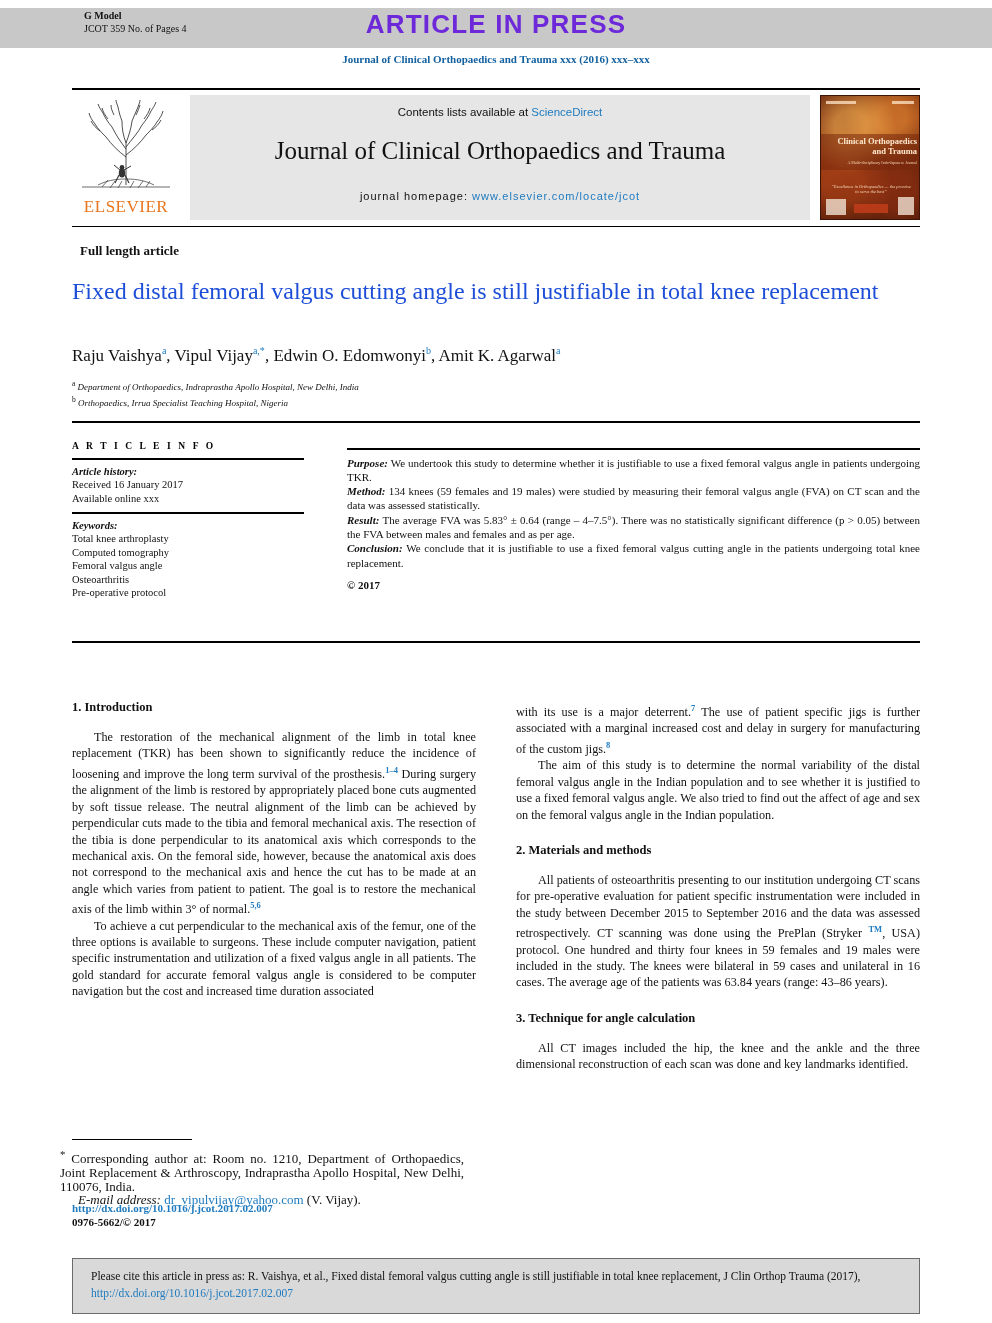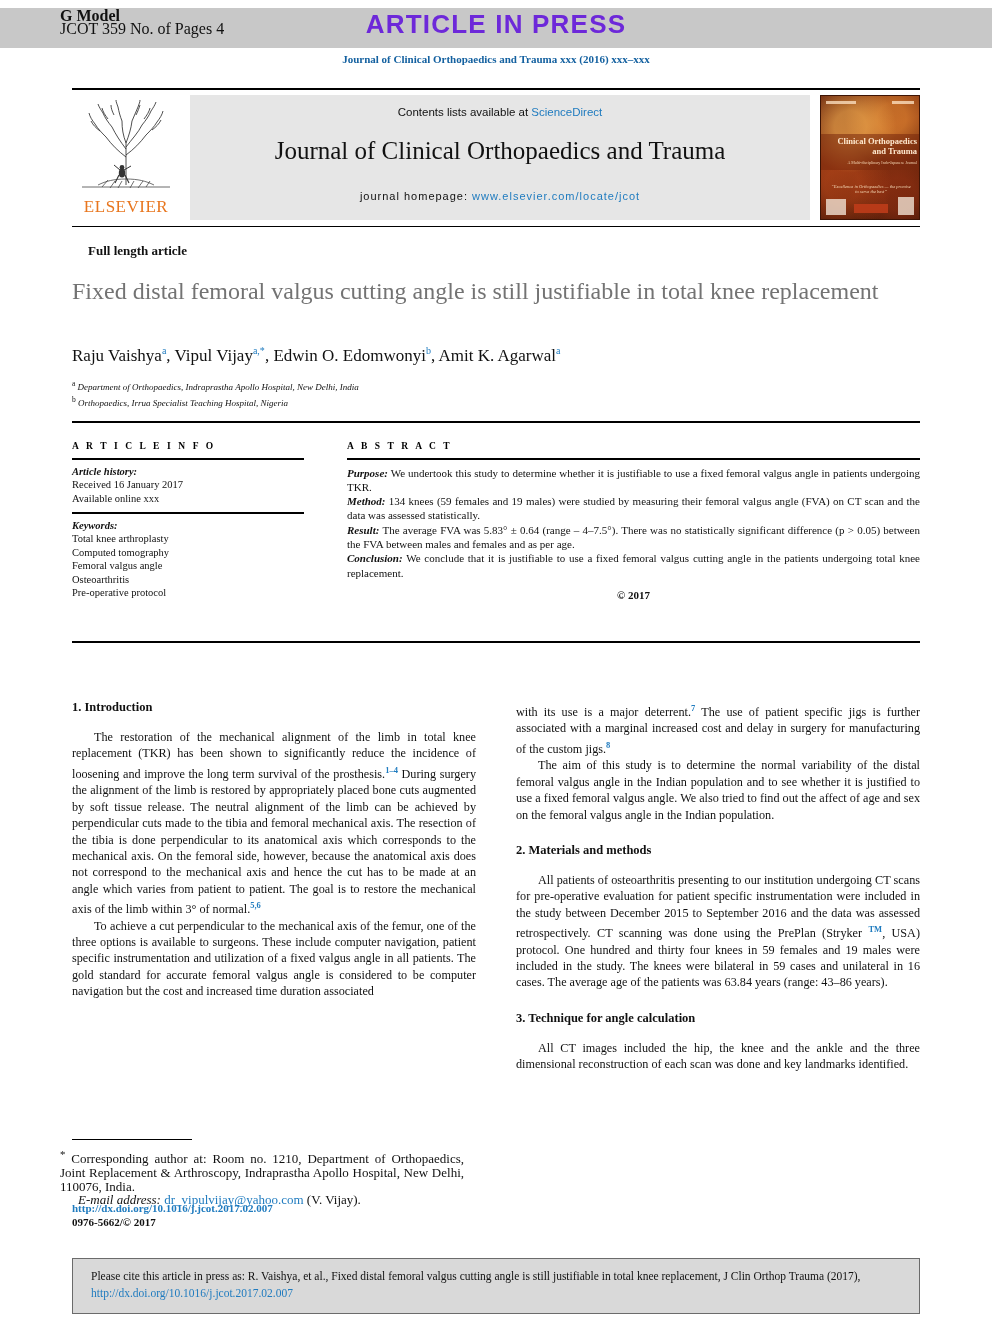--- a/index.html
+++ b/index.html
@@ -36,23 +36,23 @@
     width: 992px;
     text-align: center;
     font-family: "Liberation Sans", sans-serif;
     font-weight: bold;
     font-size: 26px;
     letter-spacing: 1.2px;
     color: #6d28d9;
   }
   .gmodel {
     position: absolute;
-    left: 60px; top: 10px;
+    left: 84px; top: 10px;
     font-family: "Liberation Serif", serif;
-    font-size: 16px;
+    font-size: 10px;
     line-height: 12.5px;
     color: #111;
   }
   .gmodel .g1 { font-weight: bold; }
 
   
   .journal-line {
     position: absolute;
     left: 0; top: 53px;
     width: 992px;
@@ -209,32 +209,32 @@
     position: absolute;
     left: 72px; top: 226px;
     width: 848px;
     height: 1px;
     background: #000;
   }
 
   
   .article-type {
     position: absolute;
-    left: 88px; top: 243px;
+    left: 80px; top: 243px;
     font-size: 13px;
     font-weight: bold;
     color: #111;
   }
   .article-title {
     position: absolute;
     left: 72px; top: 276px;
     width: 840px;
     font-size: 24px;
     line-height: 30px;
-    color: #737373;
+    color: #1d4ed8;
   }
   .authors {
     position: absolute;
     left: 72px; top: 345px;
     width: 850px;
     font-size: 17px;
     color: #111;
   }
   .authors sup { color: #1f7bbf; font-size: 10px; }
   .affil {
@@ -287,21 +287,21 @@
   }
   .abs-body {
     font-size: 11px;
     line-height: 14.3px;
     text-align: justify;
     color: #111;
   }
   .abs-body .lbl { font-style: italic; font-weight: bold; }
   .copyright {
     margin-top: 8px;
-    text-align: center;
+    text-align: left;
     font-size: 11px;
     font-weight: bold;
   }
   .rule-info-bottom {
     position: absolute;
     left: 72px; top: 641px;
     width: 848px;
     height: 1.5px;
     background: #000;
   }
@@ -494,21 +494,20 @@
       <div class="it">Keywords:</div>
       <div>Total knee arthroplasty</div>
       <div>Computed tomography</div>
       <div>Femoral valgus angle</div>
       <div>Osteoarthritis</div>
       <div>Pre-operative protocol</div>
     </div>
   </div>
 
   <div class="abs-col">
-    <div class="sec-head">A B S T R A C T</div>
     <div class="abs-rule"></div>
     <div class="abs-body">
       <div><span class="lbl">Purpose:</span><span> We undertook this study to determine whether it is justifiable to use a fixed femoral valgus angle in patients undergoing TKR.</span></div>
       <div><span class="lbl">Method:</span><span> 134 knees (59 females and 19 males) were studied by measuring their femoral valgus angle (FVA) on CT scan and the data was assessed statistically.</span></div>
       <div><span class="lbl">Result:</span><span> The average FVA was 5.83° ± 0.64 (range – 4–7.5°). There was no statistically significant difference (p &gt; 0.05) between the FVA between males and females and as per age.</span></div>
       <div><span class="lbl">Conclusion:</span><span> We conclude that it is justifiable to use a fixed femoral valgus cutting angle in the patients undergoing total knee replacement.</span></div>
       <div class="copyright">© 2017</div>
     </div>
   </div>
   <div class="rule-info-bottom"></div>

